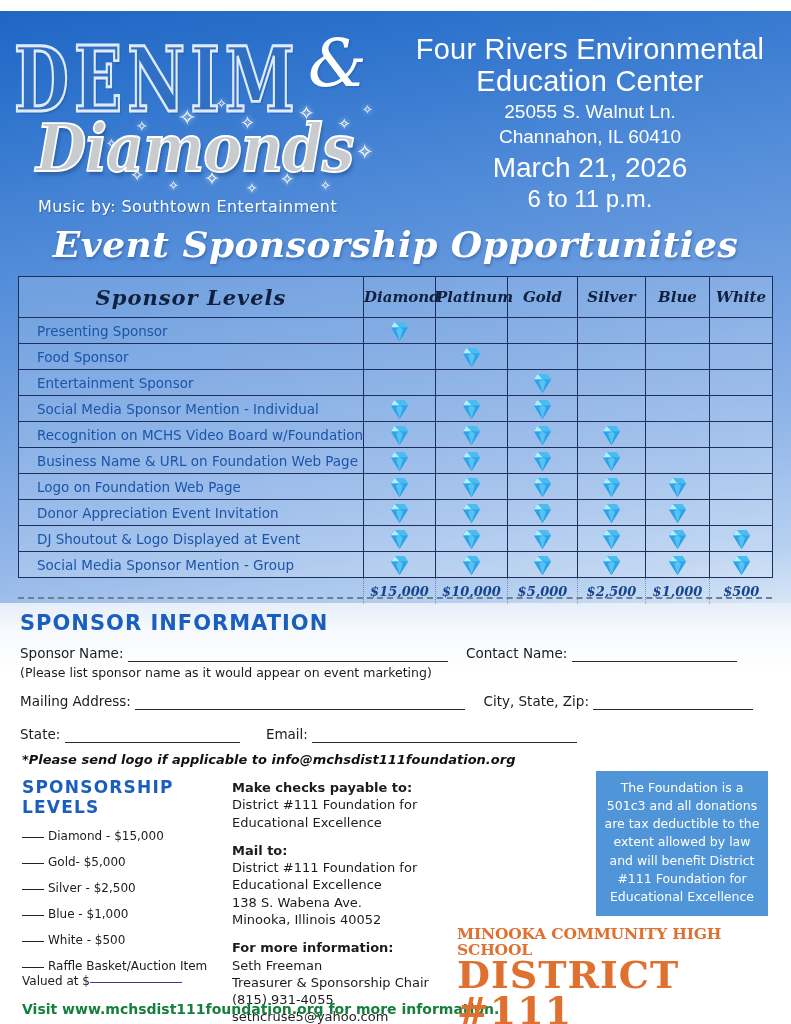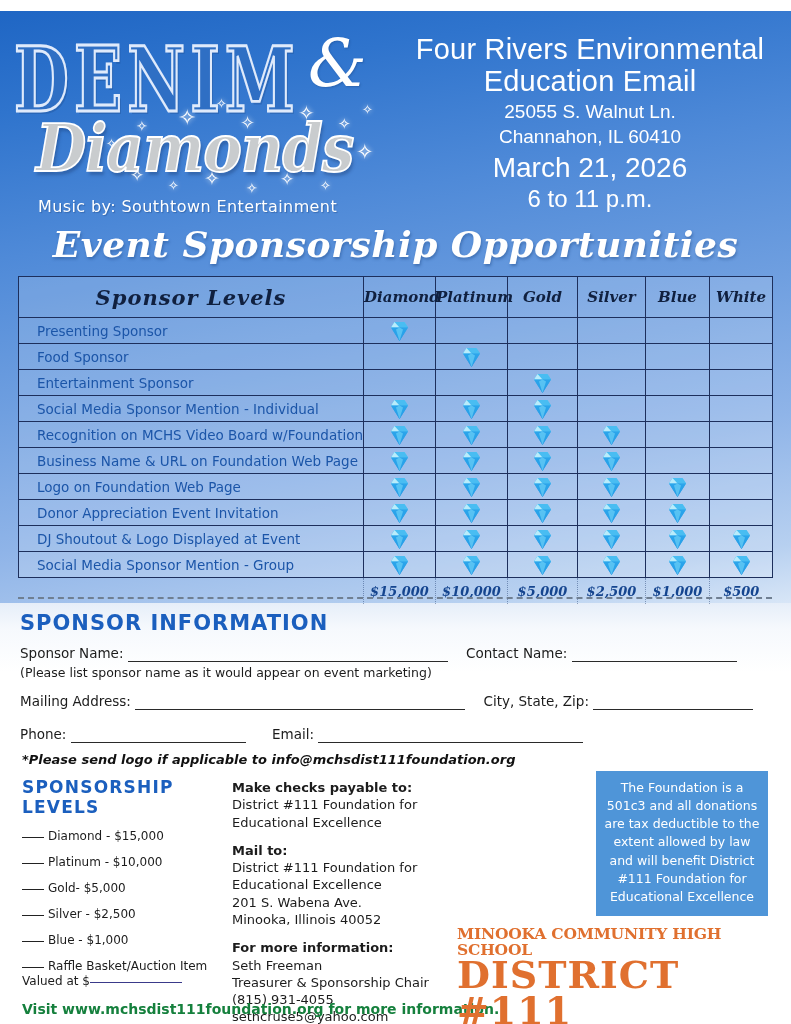--- a/index.html
+++ b/index.html
@@ -205,21 +205,21 @@
     <span class="spark" style="left:196px;top:150px;font-size:19px;">✧</span>
     <span class="spark" style="left:238px;top:162px;font-size:14px;">✧</span>
     <span class="spark" style="left:272px;top:152px;font-size:17px;">✧</span>
     <span class="spark" style="left:312px;top:160px;font-size:13px;">✧</span>
     <span class="spark" style="left:348px;top:122px;font-size:21px;">✧</span>
     <span class="spark" style="left:98px;top:118px;font-size:13px;">✧</span>
   </div>
 
   <div class="venue">
     <div class="v1">Four Rivers Environmental</div>
-    <div class="v1">Education Email</div>
+    <div class="v1">Education Center</div>
     <div class="v2">25055 S. Walnut Ln.</div>
     <div class="v2">Channahon, IL 60410</div>
   </div>
 
   <div class="datetime">
     <div class="d1">March 21, 2026</div>
     <div class="d2">6 to 11 p.m.</div>
   </div>
 
   <div class="script-title">Event Sponsorship Opportunities</div>
@@ -834,63 +834,63 @@
     <div class="formline">
       <span>Mailing Address:</span>
       <span class="u" style="width:330px">&nbsp;</span>
       <span style="margin-left:14px">City, State, Zip:</span>
       <span class="u" style="width:160px">&nbsp;</span>
     </div>
 
     <div class="gap"></div>
 
     <div class="formline">
-      <span>Phone:</span>
+      <span>State:</span>
       <span class="u" style="width:175px">&nbsp;</span>
       <span style="margin-left:22px">Email:</span>
       <span class="u" style="width:265px">&nbsp;</span>
     </div>
   </div>
 
   <div class="logo-note">*Please send logo if applicable to info@mchsdist111foundation.org</div>
 
   <div class="col-levels">
     <div class="sec-title">SPONSORSHIP LEVELS</div>
     <div class="lvl-item">
       <span class="blank"></span><span>Diamond - $15,000</span>
     </div>
     <div class="lvl-item">
-      <span class="blank"></span><span>Platinum - $10,000</span>
-    </div>
-    <div class="lvl-item">
       <span class="blank"></span><span>Gold- $5,000</span>
     </div>
     <div class="lvl-item">
       <span class="blank"></span><span>Silver - $2,500</span>
     </div>
     <div class="lvl-item">
       <span class="blank"></span><span>Blue - $1,000</span>
+    </div>
+    <div class="lvl-item">
+      <span class="blank"></span><span>White - $500</span>
     </div>
     <div class="lvl-item">
       <span class="blank"></span><span>Raffle Basket/Auction Item</span>
     </div>
     <div class="lvl-item" style="margin-top:1px">
       <span>Valued at $</span><span class="blank-long"></span>
     </div>
   </div>
 
   <div class="col-checks">
     <div class="blk">
       <b>Make checks payable to:</b><br>
       <span>District #111 Foundation for Educational Excellence</span>
     </div>
     <div class="blk">
       <b>Mail to:</b><br>
       <span>District #111 Foundation for Educational Excellence</span><br>
-      <span>201 S. Wabena Ave.</span><br>
+      <span>138 S. Wabena Ave.</span><br>
       <span>Minooka, Illinois 40052</span>
     </div>
     <div class="blk">
       <b>For more information:</b><br>
       <span>Seth Freeman</span><br>
       <span>Treasurer &amp; Sponsorship Chair</span><br>
       <span>(815) 931-4055</span><br>
       <span>sethcruse5@yahoo.com</span>
     </div>
   </div>

